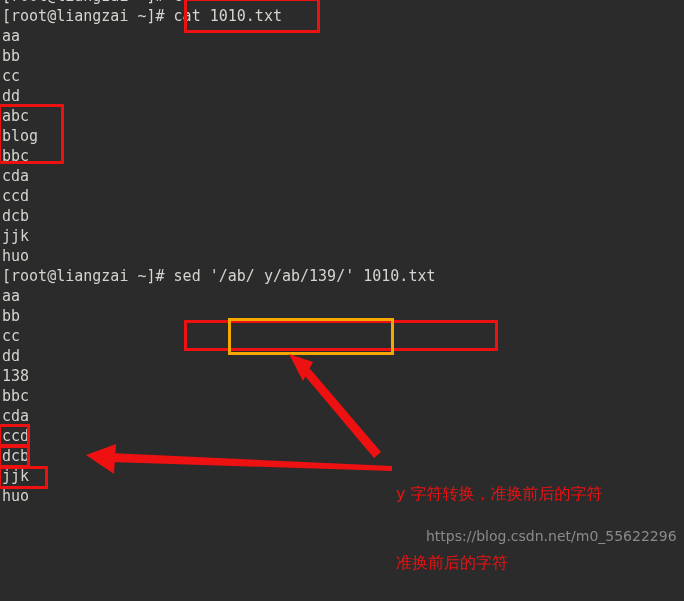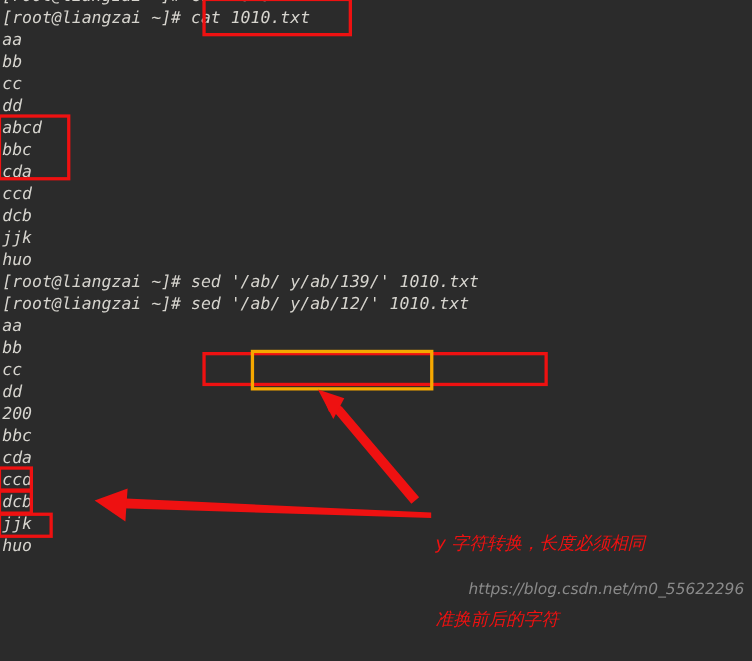--- a/index.html
+++ b/index.html
@@ -7,21 +7,20 @@
     padding: 0;
     background: #262626;
   }
   #screen {
     position: relative;
     width: 684px;
     height: 601px;
     background: #2b2b2b;
     overflow: hidden;
     font-family: "DejaVu Sans Mono", "Liberation Mono", monospace;
-    font-style: italic;
   }
   
   #term {
     position: absolute;
     left: 0;
     top: 0;
     width: 684px;
     padding: 0;
   }
   .tline {
@@ -91,34 +90,34 @@
 
 <div id="screen">
 
   <div id="term">
     <div class="clip-top"><span>[root@liangzai ~]# cat 1010.txt</span></div>
     <div class="tline">[root@liangzai ~]# cat 1010.txt</div>
     <div class="tline">aa</div>
     <div class="tline">bb</div>
     <div class="tline">cc</div>
     <div class="tline">dd</div>
-    <div class="tline">abcd</div>
+    <div class="tline">abc</div>
+    <div class="tline">blog</div>
     <div class="tline">bbc</div>
     <div class="tline">cda</div>
     <div class="tline">ccd</div>
     <div class="tline">dcb</div>
     <div class="tline">jjk</div>
     <div class="tline">huo</div>
     <div class="tline">[root@liangzai ~]# sed '/ab/ y/ab/139/' 1010.txt</div>
-    <div class="tline">[root@liangzai ~]# sed '/ab/ y/ab/12/' 1010.txt</div>
     <div class="tline">aa</div>
     <div class="tline">bb</div>
     <div class="tline">cc</div>
     <div class="tline">dd</div>
-    <div class="tline">200</div>
+    <div class="tline">138</div>
     <div class="tline">bbc</div>
     <div class="tline">cda</div>
     <div class="tline">ccd</div>
     <div class="tline">dcb</div>
     <div class="tline">jjk</div>
     <div class="tline">huo</div>
   </div>
 
   <div class="box" style="left:184px; top:-2px; width:136px; height:35px;"></div>
 
@@ -141,19 +140,19 @@
       <polygon points="289,354 313,362 303,381" fill="#ee1111"></polygon>
     </g>
 
     <g>
       <polygon points="110,453 392,466 392,471 110,462" fill="#ee1111"></polygon>
       <polygon points="86,455 116,444 114,474" fill="#ee1111"></polygon>
     </g>
   </svg>
 
   <div class="note" style="left:396px; top:436px;">
-    <div>y 字符转换，长度必须相同</div>
+    <div>y 字符转换，准换前后的字符</div>
     <div>准换前后的字符</div>
   </div>
 
   <div class="watermark" style="left:426px; top:528px;">https://blog.csdn.net/m0_55622296</div>
 
 </div>
 
 </body></html>

